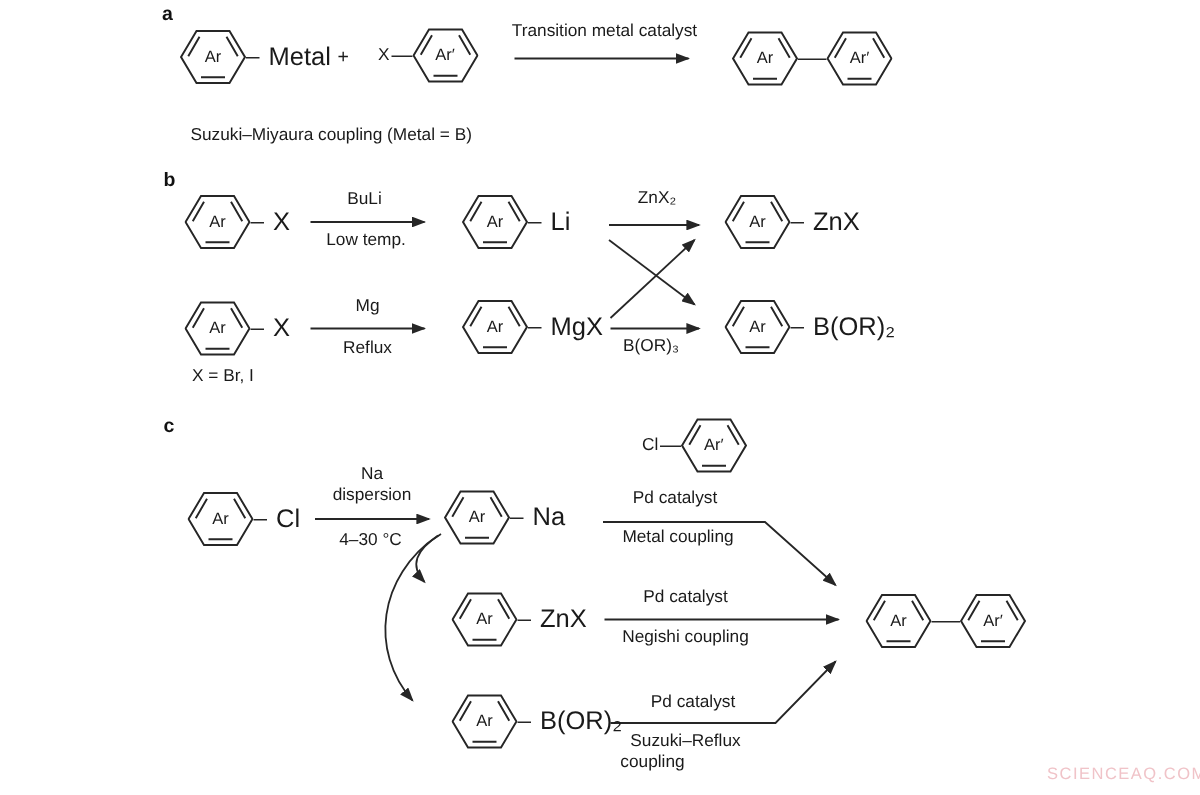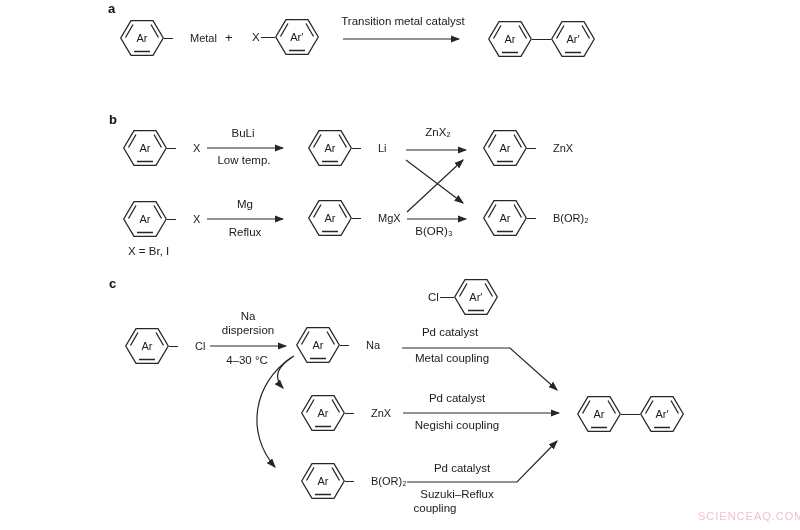--- a/index.html
+++ b/index.html
@@ -10,21 +10,21 @@
   .lbl{position:absolute;font-size:11.5px;line-height:1.15;white-space:nowrap;color:#1a1a1a;}
   .ctr{transform:translateX(-50%);}
   .panel-letter{position:absolute;font-size:13px;font-weight:bold;color:#111;}
   .mol{position:absolute;display:flex;align-items:center;}
   .ringwrap{position:relative;width:44px;height:40px;flex-shrink:0;}
   .ringwrap svg{display:block;}
   .ring-label{position:absolute;left:0;top:1px;width:44px;height:38px;display:flex;
     align-items:center;justify-content:center;font-size:11px;color:#1a1a1a;}
   .bond{height:0;border-top:1.3px solid #262626;flex-shrink:0;}
   .b9{width:9px;} .b14{width:14px;} .b19{width:19px;}
-  .sub{font-size:11px;margin-left:17px;white-space:nowrap;}
+  .sub{font-size:17px;margin-left:6px;white-space:nowrap;}
   .sub-l{font-size:11.5px;margin-right:1px;white-space:nowrap;}
   #arrows{position:absolute;left:0;top:0;pointer-events:none;}
   .watermark{position:absolute;font-size:11px;letter-spacing:1px;color:#f0c3c8;}
 </style>
 </head>
 <body>
 
 <div id="canvas">
 
   <svg width="0" height="0" style="position:absolute">
@@ -94,20 +94,21 @@
     </span>
     <span class="bond b19"></span>
     <span class="ringwrap">
       <svg width="44" height="40" viewBox="0 0 44 40">
           <use href="#hexring"></use>
         </svg>
       <span class="ring-label">Ar′</span>
     </span>
   </div>
 
+  <span class="lbl" style="left:127px;top:84px">Suzuki–Miyaura coupling (Metal = B)</span>
 
   <div class="mol" style="left:123px;top:128px">
     <span class="ringwrap">
       <svg width="44" height="40" viewBox="0 0 44 40">
           <use href="#hexring"></use>
         </svg>
       <span class="ring-label">Ar</span>
     </span>
     <span class="bond b9"></span>
     <span class="sub">X</span>

